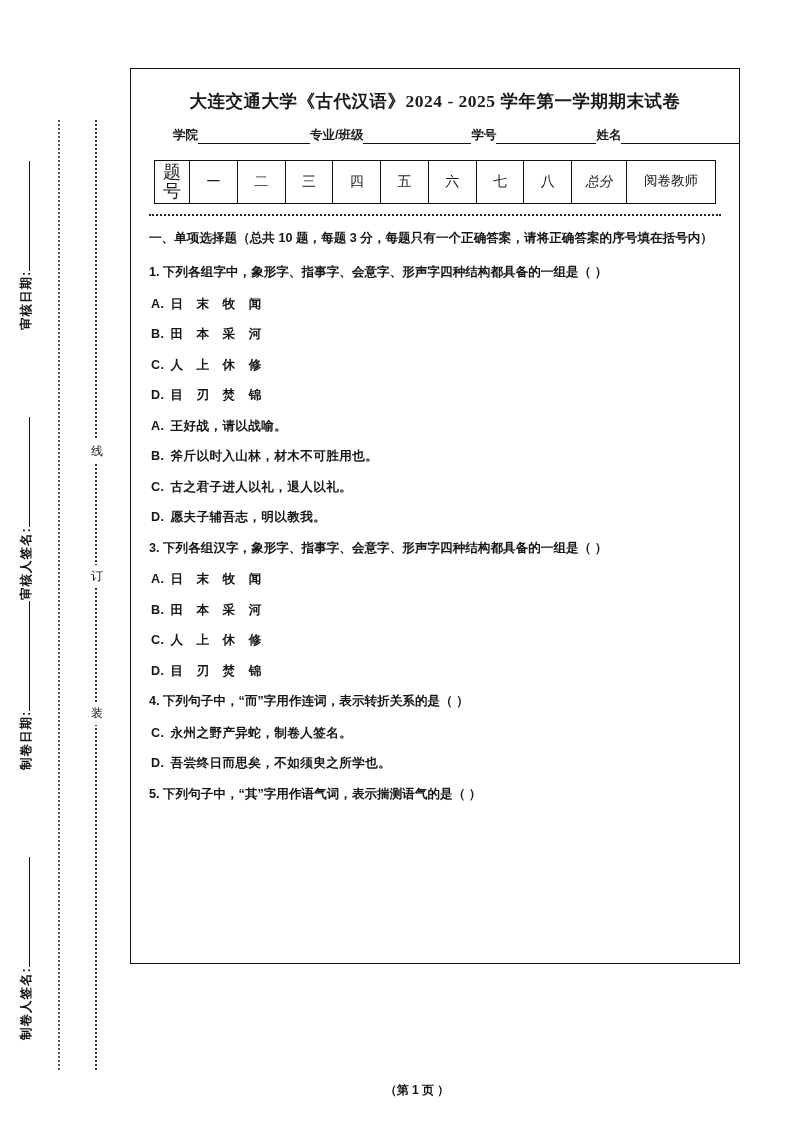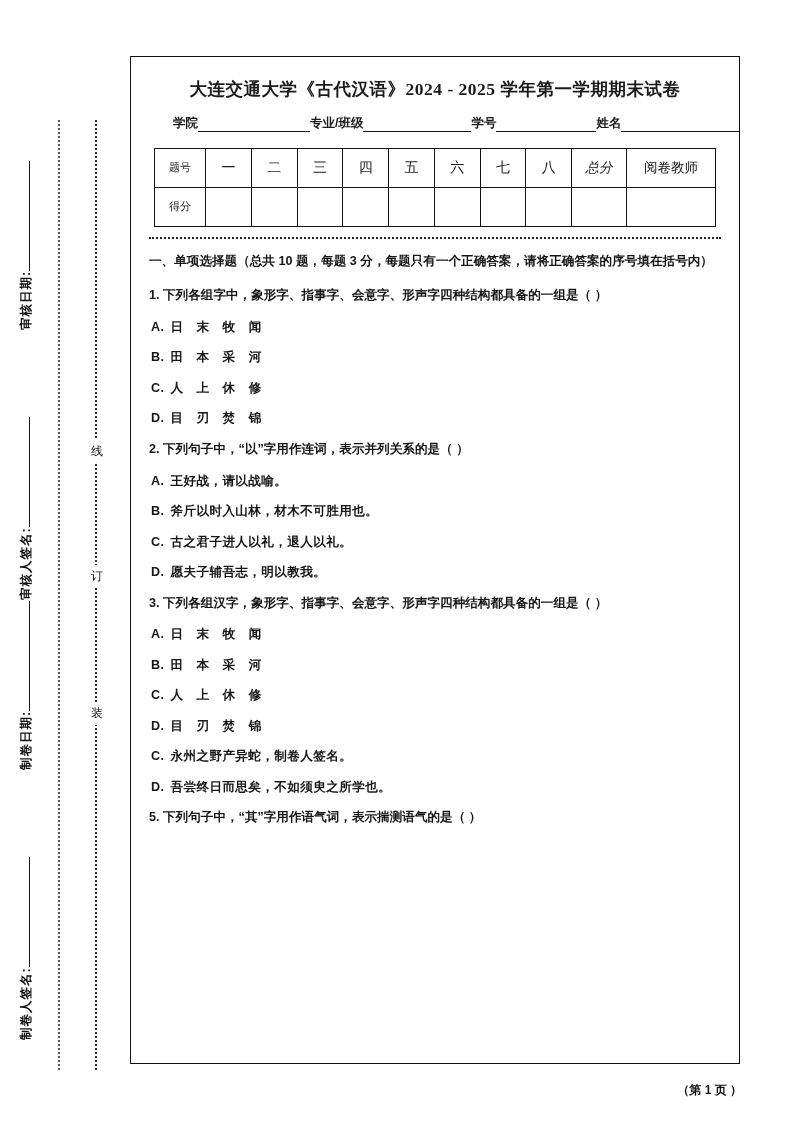--- a/index.html
+++ b/index.html
@@ -70,23 +70,23 @@
     left: 58px;
     top: 120px;
     height: 950px;
     border-left: 2px dotted #555;
   }
 
   
   .sheet {
     position: absolute;
     left: 130px;
-    top: 56px;
+    top: 68px;
     width: 610px;
-    height: 1008px;
+    height: 896px;
     border: 1.6px solid #111;
     box-sizing: border-box;
     padding: 14px 16px 0 16px;
   }
 
   .exam-title {
     text-align: center;
     font-family: "Liberation Serif", "DejaVu Serif", serif;
     font-weight: bold;
     font-size: 17.5px;
@@ -125,23 +125,23 @@
   table.score td {
     border: 1px solid #111;
     text-align: center;
     vertical-align: middle;
     font-family: "Liberation Serif", "DejaVu Serif", serif;
     font-size: 14px;
     height: 34px;
   }
   table.score td.head-cell {
     width: 34px;
-    font-size: 11px;
+    font-size: 18px;
     line-height: 1.05;
-    padding: 2px 8px;
+    padding: 2px 0;
   }
   table.score td.teacher {
     width: 86px;
     font-size: 13.5px;
     line-height: 1.25;
   }
   table.score td.total { width: 52px; font-size: 13.5px; font-style: italic; }
 
   .dotted-sep {
     border-top: 2.2px dotted #222;
@@ -169,24 +169,24 @@
     margin: 8px 0 11px 0;
     padding-left: 2px;
     font-weight: bold;
     letter-spacing: 0.4px;
   }
   .q-opt .optlab { margin-right: 6px; }
   .spaced { letter-spacing: 5px; }
 
   .page-footer {
     position: absolute;
-    left: 132px;
+    left: 112px;
     top: 1082px;
     width: 610px;
-    text-align: right;
+    text-align: center;
     font-family: "Liberation Sans", "DejaVu Sans", sans-serif;
     font-size: 12px;
     font-weight: bold;
     color: #111;
   }
 </style>
 </head>
 <body>
 
 <div class="margin-col">
@@ -241,33 +241,20 @@
       <td>二</td>
       <td>三</td>
       <td>四</td>
       <td>五</td>
       <td>六</td>
       <td>七</td>
       <td>八</td>
       <td class="total">总分</td>
       <td class="teacher">阅卷教师</td>
     </tr>
-    <tr>
-      <td class="head-cell">得分</td>
-      <td></td>
-      <td></td>
-      <td></td>
-      <td></td>
-      <td></td>
-      <td></td>
-      <td></td>
-      <td></td>
-      <td class="total"></td>
-      <td class="teacher"></td>
-    </tr>
   </tbody>
     </table>
 
   <div class="dotted-sep"></div>
 
   <div class="qbody">
 
     <div class="section-head">一、单项选择题（总共 10 题，每题 3 分，每题只有一个正确答案，请将正确答案的序号填在括号内）</div>
 
     <div class="q-stem">
@@ -280,24 +267,20 @@
     <div class="q-opt">
       <span class="optlab">B.</span><span class="spaced">田 本 采 河</span>
     </div>
     <div class="q-opt">
       <span class="optlab">C.</span><span class="spaced">人 上 休 修</span>
     </div>
     <div class="q-opt">
       <span class="optlab">D.</span><span class="spaced">目 刃 焚 锦</span>
     </div>
 
-    <div class="q-stem">
-      <span>2.</span>
-      <span>下列句子中，“以”字用作连词，表示并列关系的是（  ）</span>
-    </div>
     <div class="q-opt">
       <span class="optlab">A.</span><span>王好战，请以战喻。</span>
     </div>
     <div class="q-opt">
       <span class="optlab">B.</span><span>斧斤以时入山林，材木不可胜用也。</span>
     </div>
     <div class="q-opt">
       <span class="optlab">C.</span><span>古之君子进人以礼，退人以礼。</span>
     </div>
     <div class="q-opt">
@@ -314,20 +297,24 @@
     <div class="q-opt">
       <span class="optlab">B.</span><span class="spaced">田 本 采 河</span>
     </div>
     <div class="q-opt">
       <span class="optlab">C.</span><span class="spaced">人 上 休 修</span>
     </div>
     <div class="q-opt">
       <span class="optlab">D.</span><span class="spaced">目 刃 焚 锦</span>
     </div>
 
+    <div class="q-stem">
+      <span>4.</span>
+      <span>下列句子中，“而”字用作连词，表示转折关系的是（  ）</span>
+    </div>
     <div class="q-opt">
       <span class="optlab">C.</span><span>永州之野产异蛇，制卷人签名。</span>
     </div>
     <div class="q-opt">
       <span class="optlab">D.</span><span>吾尝终日而思矣，不如须臾之所学也。</span>
     </div>
 
     <div class="q-stem">
       <span>5.</span>
       <span>下列句子中，“其”字用作语气词，表示揣测语气的是（  ）</span>

